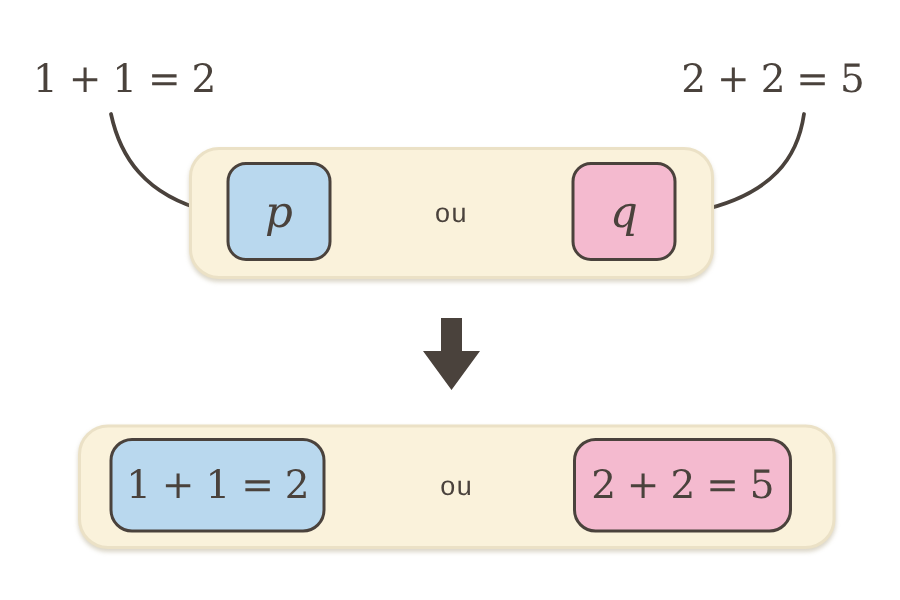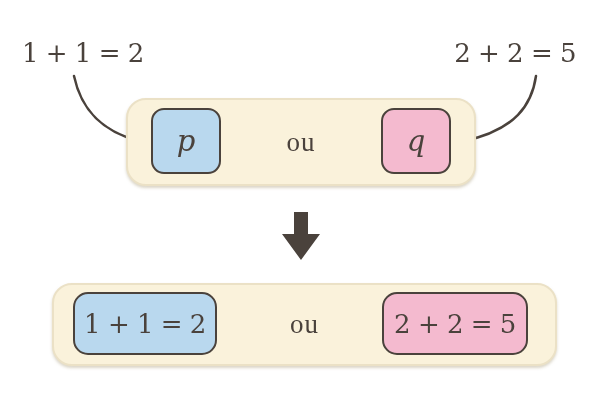--- a/index.html
+++ b/index.html
@@ -70,22 +70,22 @@
     line-height: 1;
     white-space: nowrap;
   }
 
   .connective {
     position: absolute;
     inset: 0;
     display: flex;
     align-items: center;
     justify-content: center;
-    font-family: Liberation Serif, serif;
-    font-size: 27px;
+    font-family: Liberation Sans, sans-serif;
+    font-size: 18px;
     letter-spacing: 1px;
     color: var(--dark);
     pointer-events: none;
     text-align: center;
   }
 
   
   .overlay {
     position: absolute;
     inset: 0;

